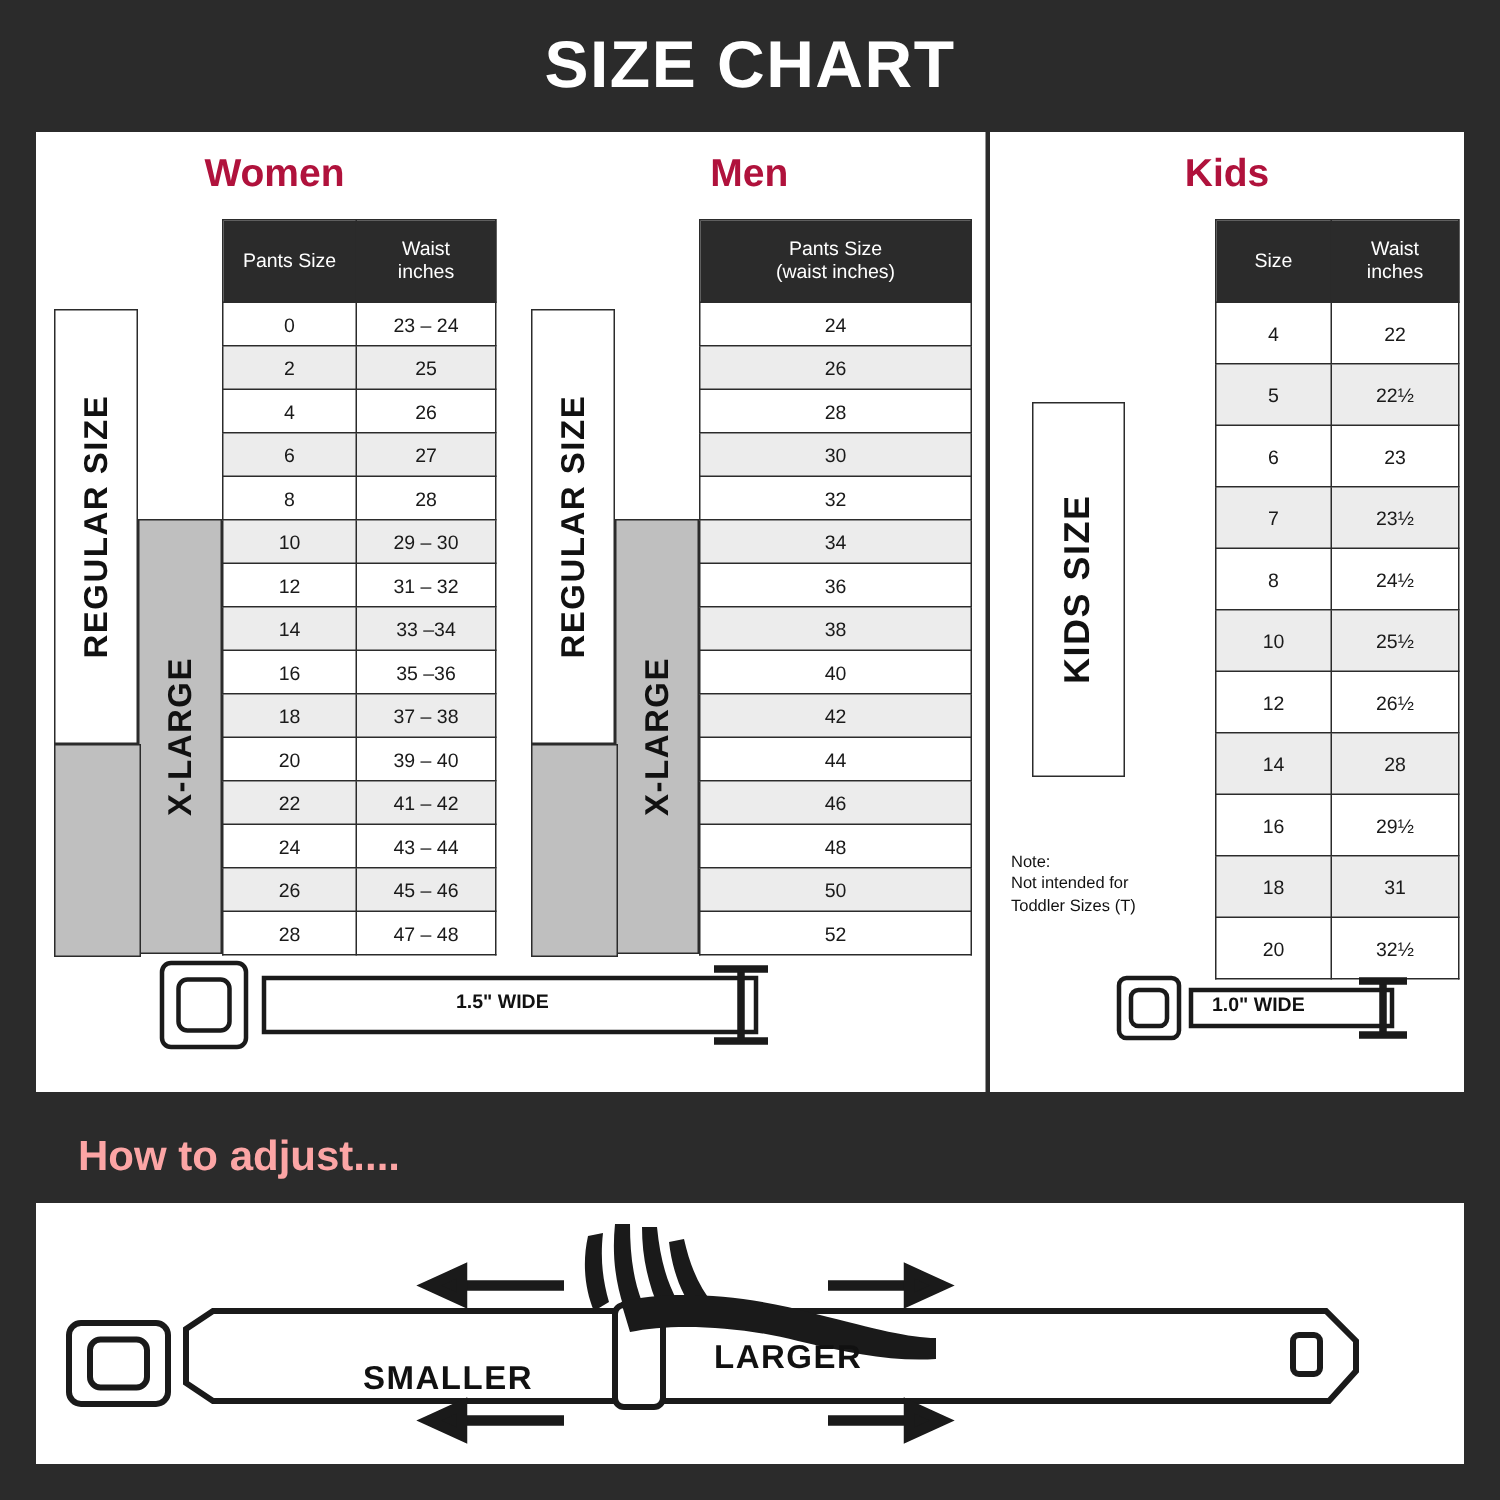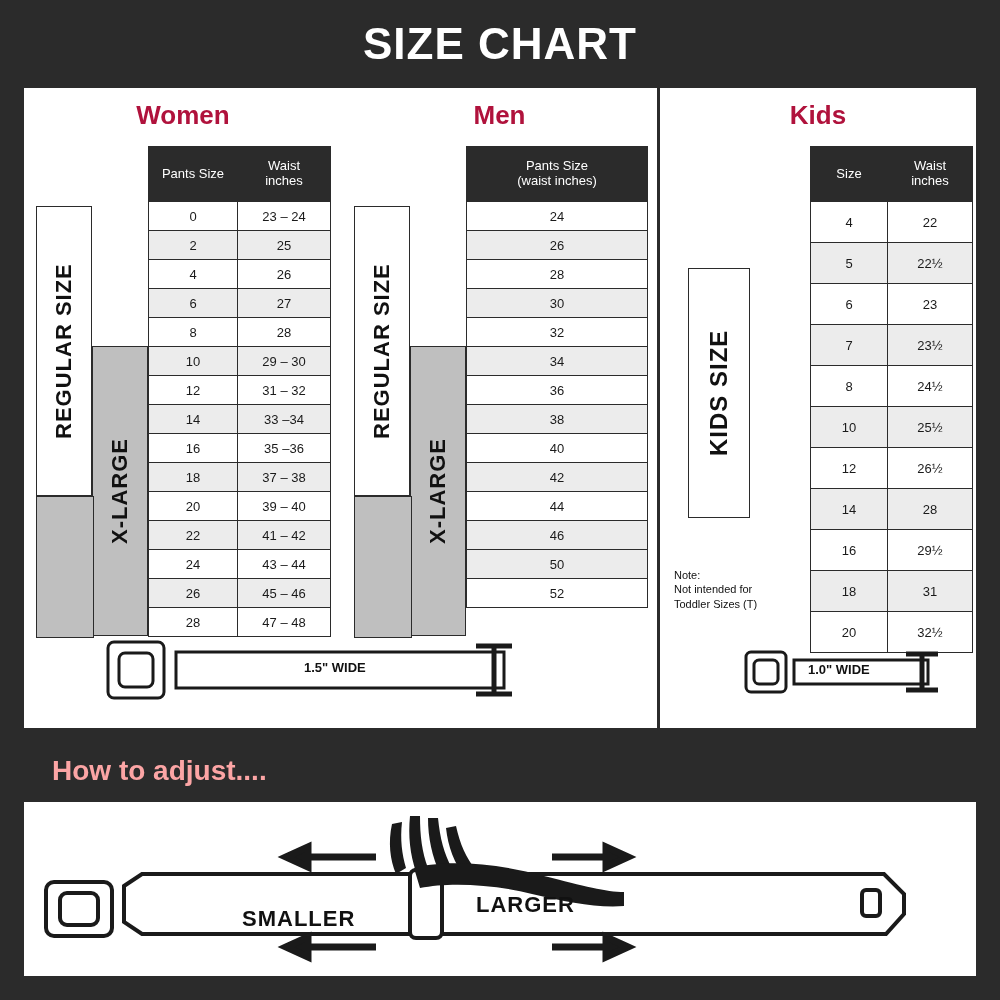--- a/index.html
+++ b/index.html
@@ -319,20 +319,23 @@
               </tr>
               <tr class="alt">
                 <td>42</td>
               </tr>
               <tr>
                 <td>44</td>
               </tr>
               <tr class="alt">
                 <td>46</td>
               </tr>
+              <tr>
+                <td>48</td>
+              </tr>
               <tr class="alt">
                 <td>50</td>
               </tr>
               <tr>
                 <td>52</td>
               </tr>
             </tbody>
         </table>
       </div>
     </div>

